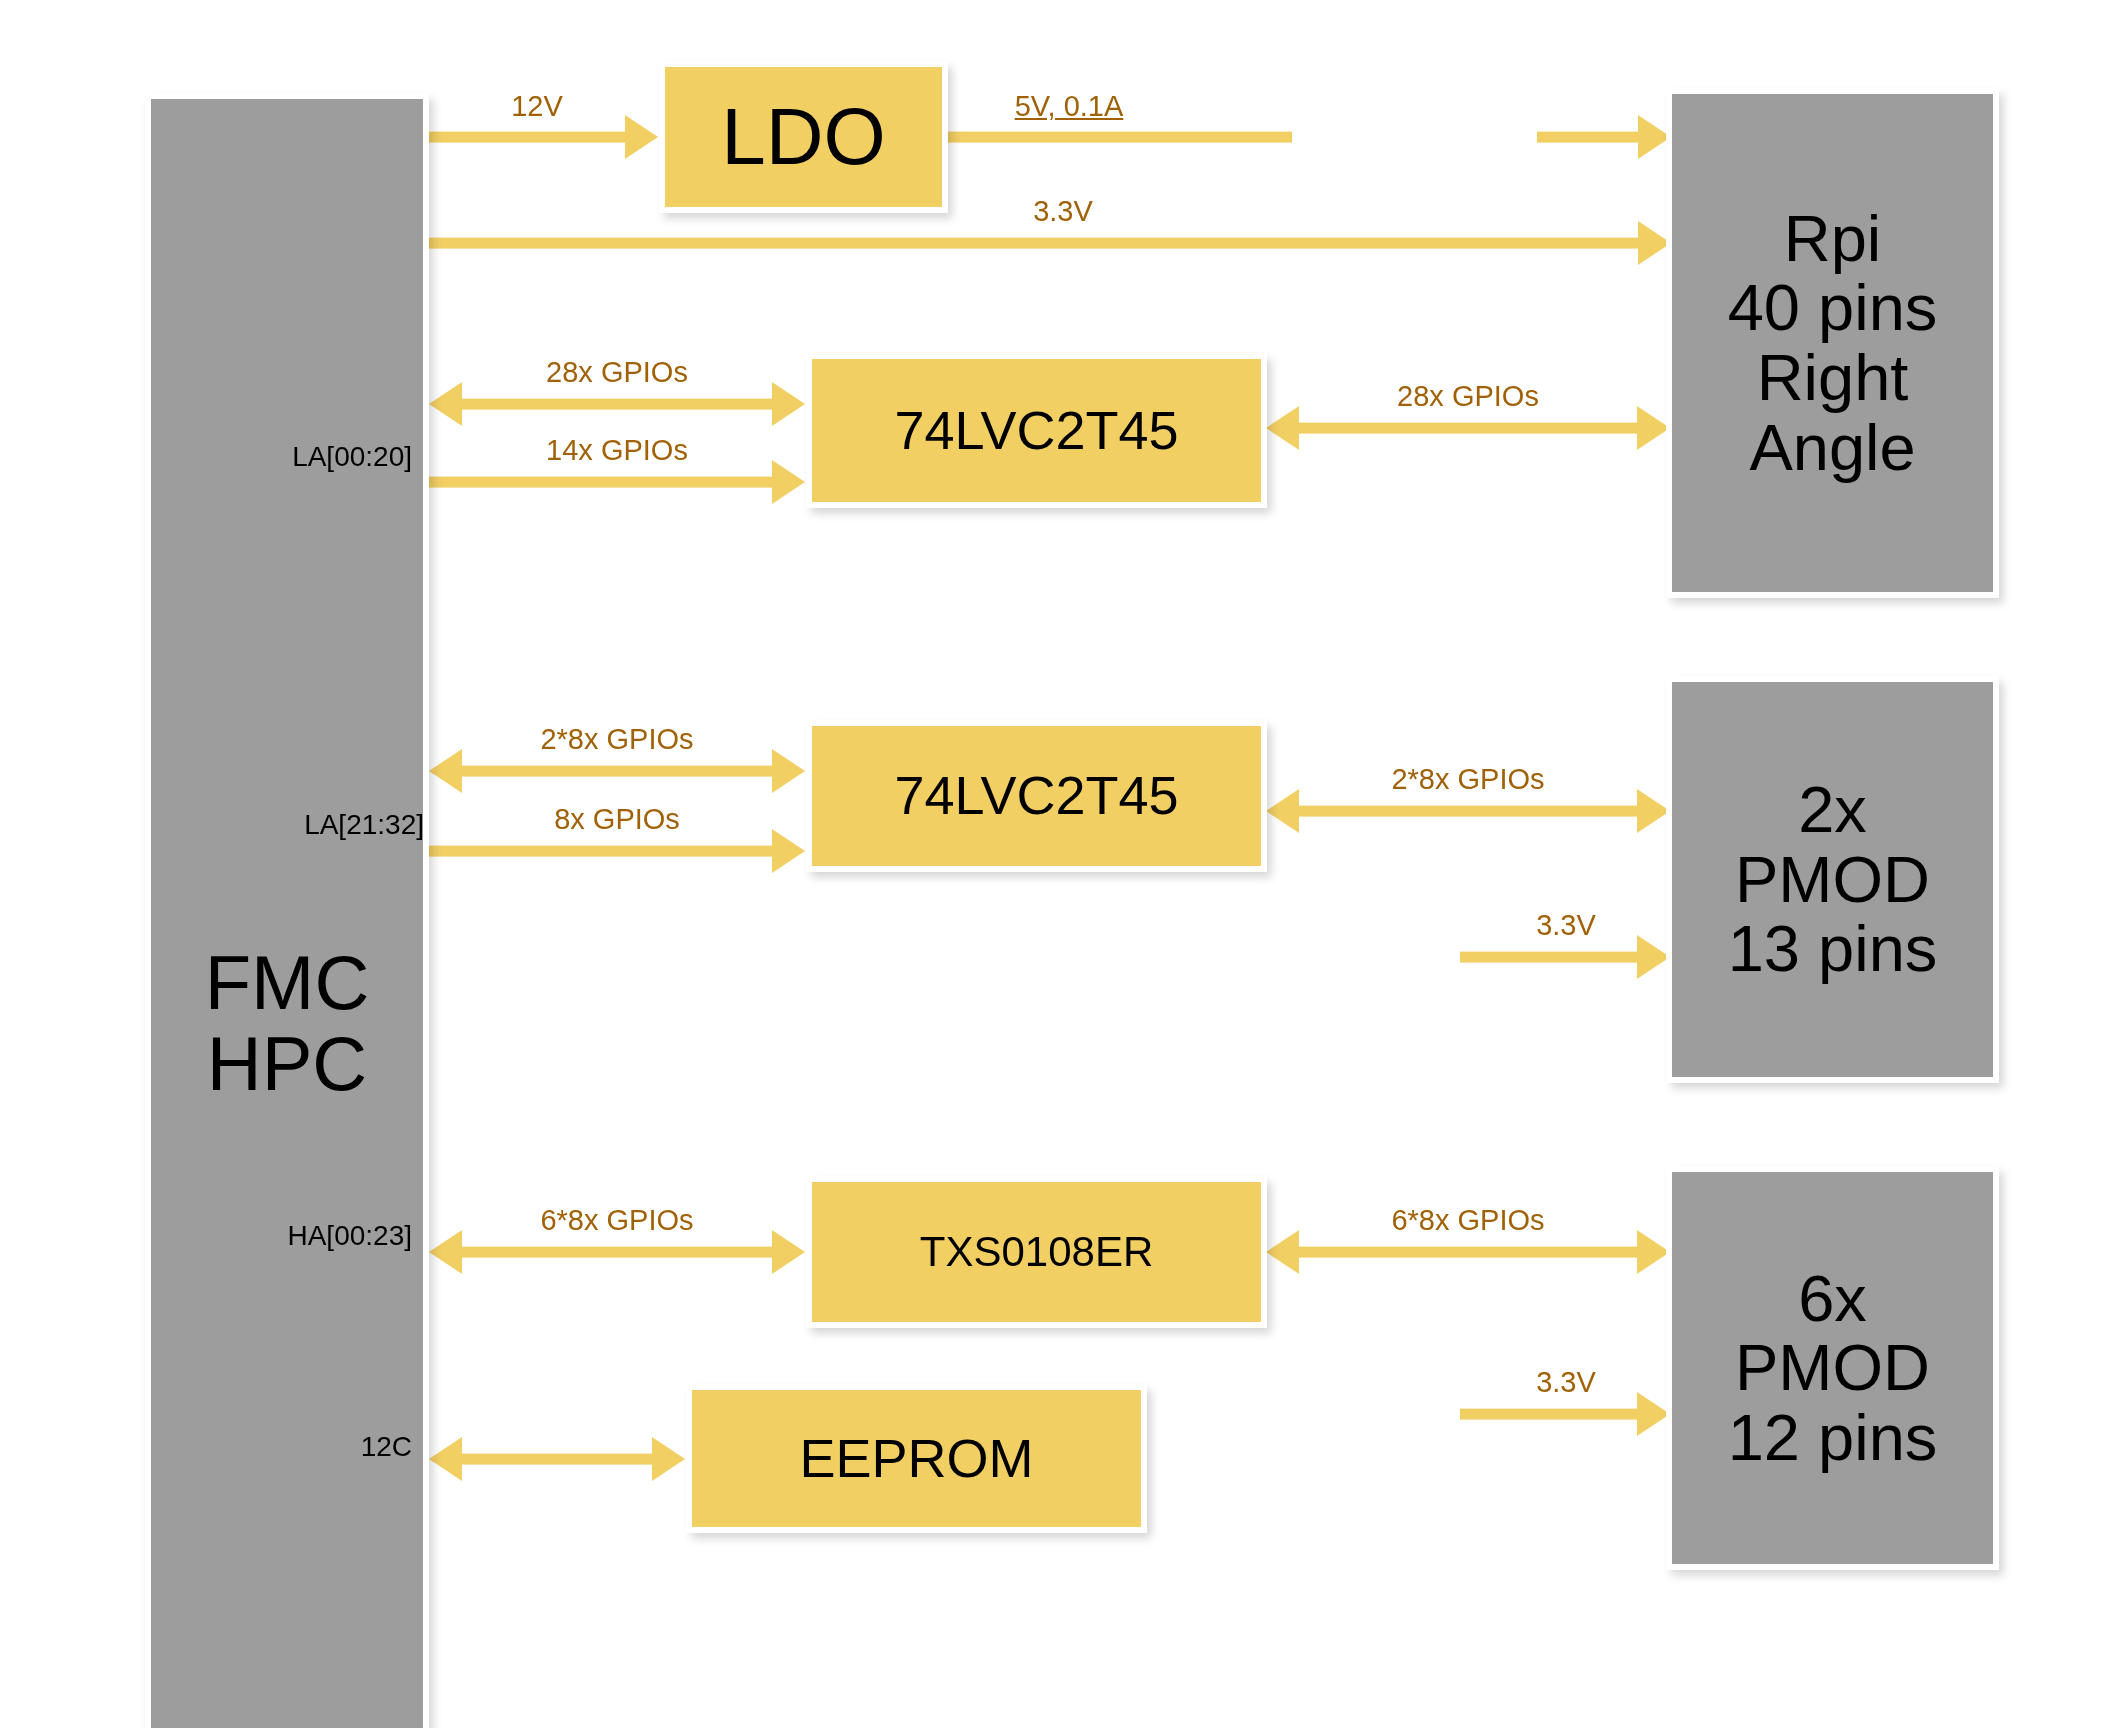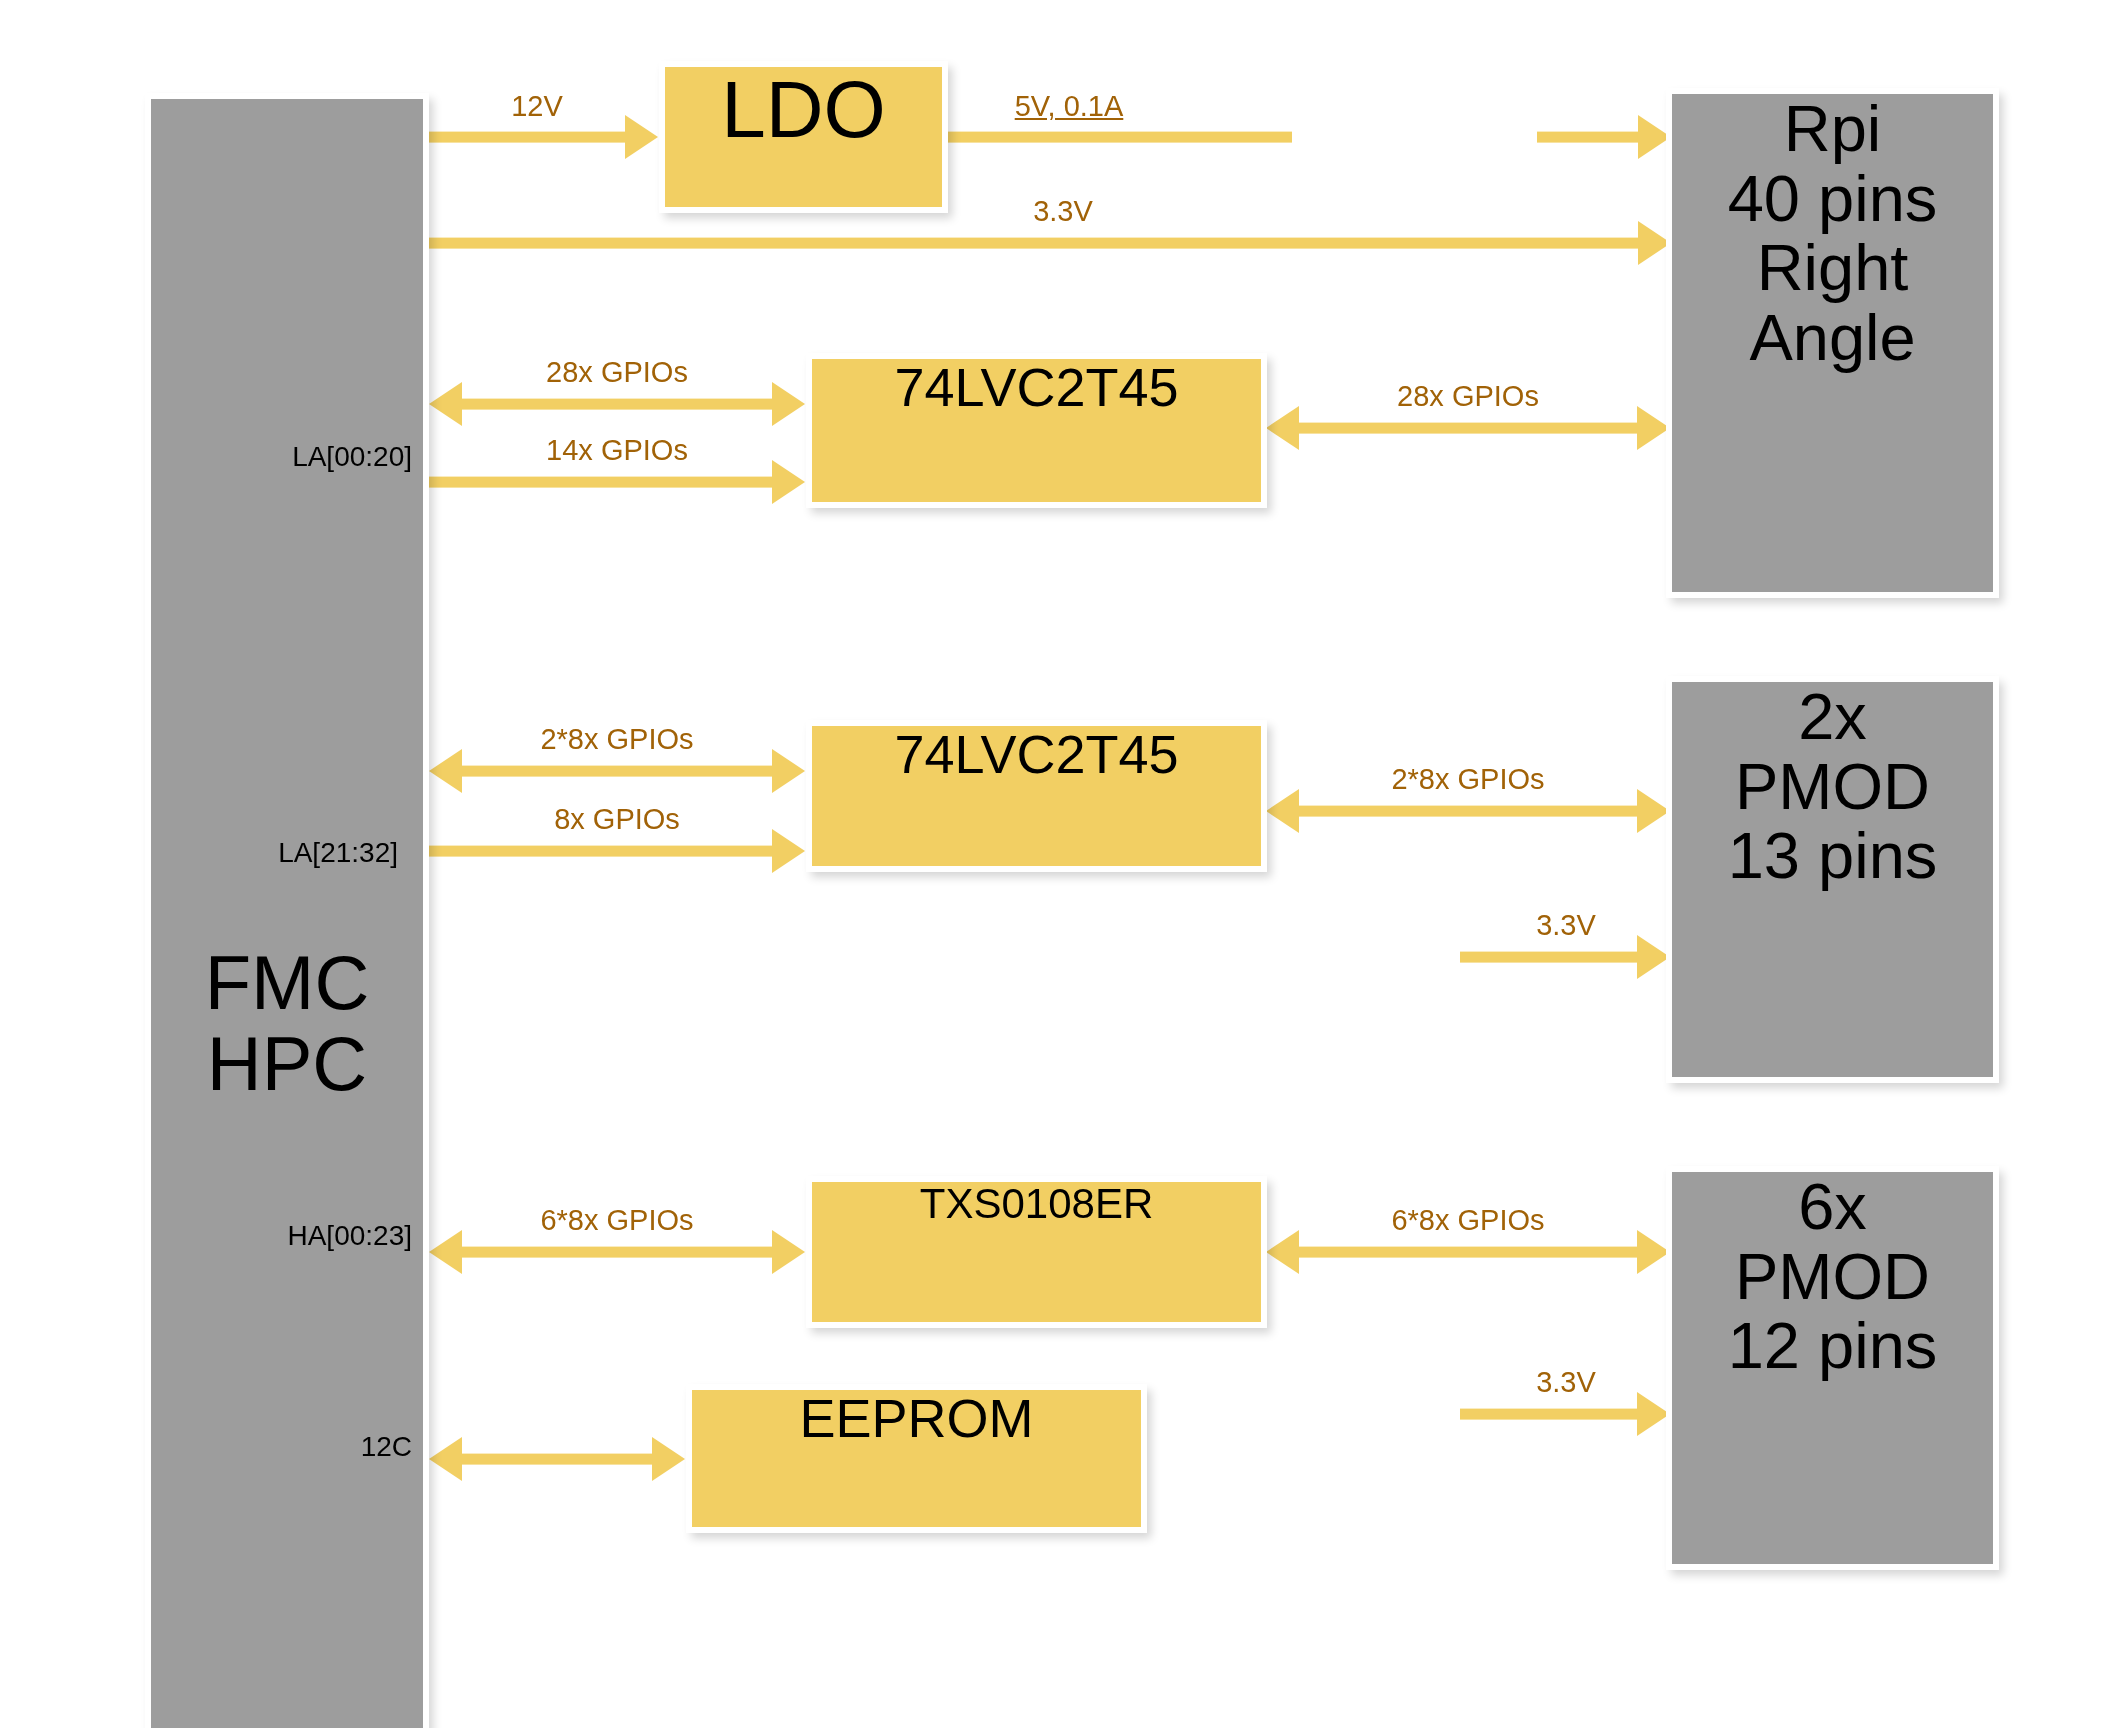--- a/index.html
+++ b/index.html
@@ -16,21 +16,21 @@
     overflow: hidden;
   }
 
   
   .block {
     position: absolute;
     box-sizing: border-box;
     border: 6.9px solid #ffffff;
     box-shadow: 4.9px 5.9px 8.8px rgba(0,0,0,0.17);
     display: flex;
-    align-items: flex-start;
+    align-items: center;
     justify-content: center;
     text-align: center;
     color: #000000;
     line-height: 1.07;
     white-space: pre-line;
     z-index: 3;
   }
   .block.gray   { background: #9d9d9d; }
   .block.yellow { background: #f2cf63; }
 
@@ -135,21 +135,21 @@
     <span class="blk-label">EEPROM</span>
   </div>
 
   <div class="block gray" style="left:1666px; top:1166px; width:333px; height:404px; font-size:65px;">
     <span class="blk-label">6x
 PMOD
 12 pins</span>
   </div>
 
   <div class="port-label" style="left:167px; top:441px; width:245px;">LA[00:20]</div>
-  <div class="port-label" style="left:153px; top:809px; width:245px;margin-top:28px;">LA[21:32]</div>
+  <div class="port-label" style="left:179px; top:809px; width:245px;">LA[21:32]</div>
   <div class="port-label" style="left:167px; top:1220px; width:245px;">HA[00:23]</div>
   <div class="port-label" style="left:167px; top:1431px; width:245px;">12C</div>
 
   <div class="arrow" style="left:429px; top:137px; width:229px;">
     <div class="shaft" style="left:0; width:196px;"></div>
     <div class="head right" style="left:196px;"></div>
   </div>
   <div class="edge-label" style="left:537px; top:90px;">12V</div>
 
   <div class="arrow" style="left:948px; top:137px; width:344px;">

